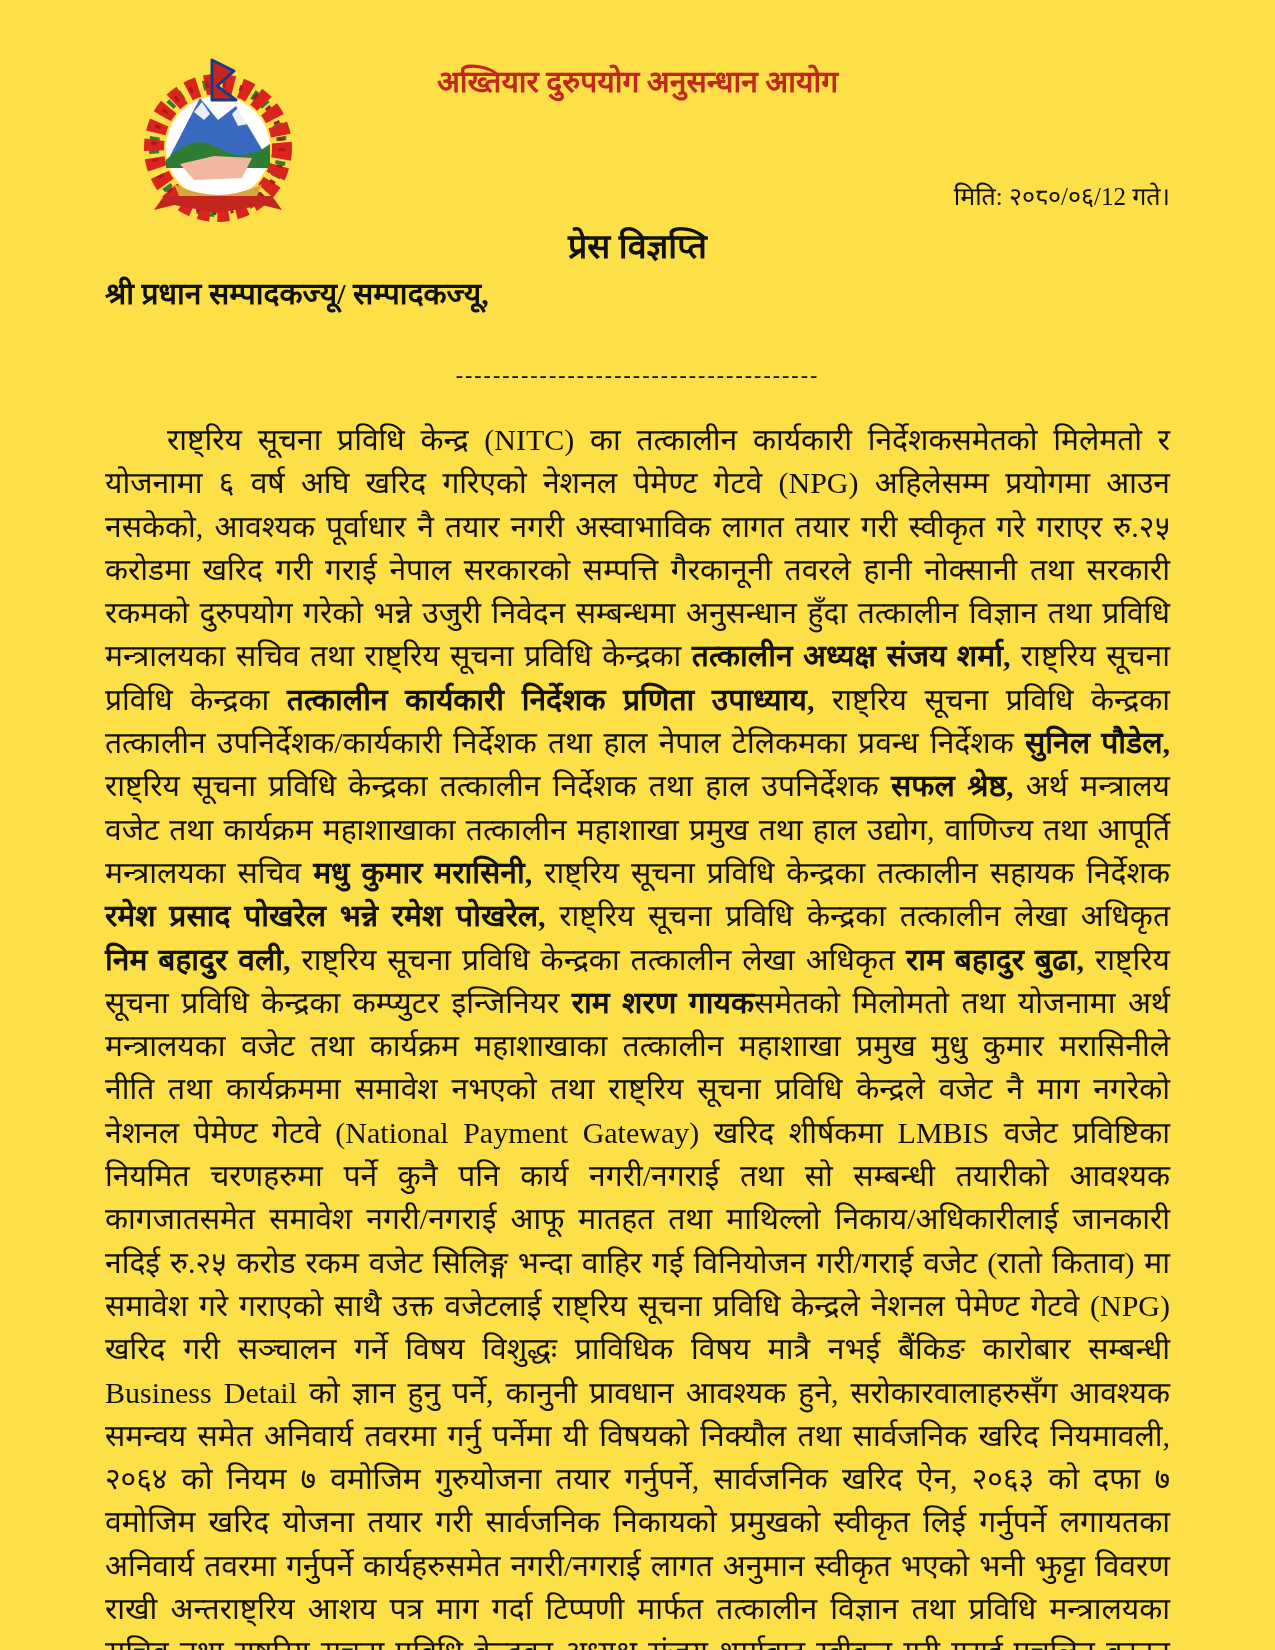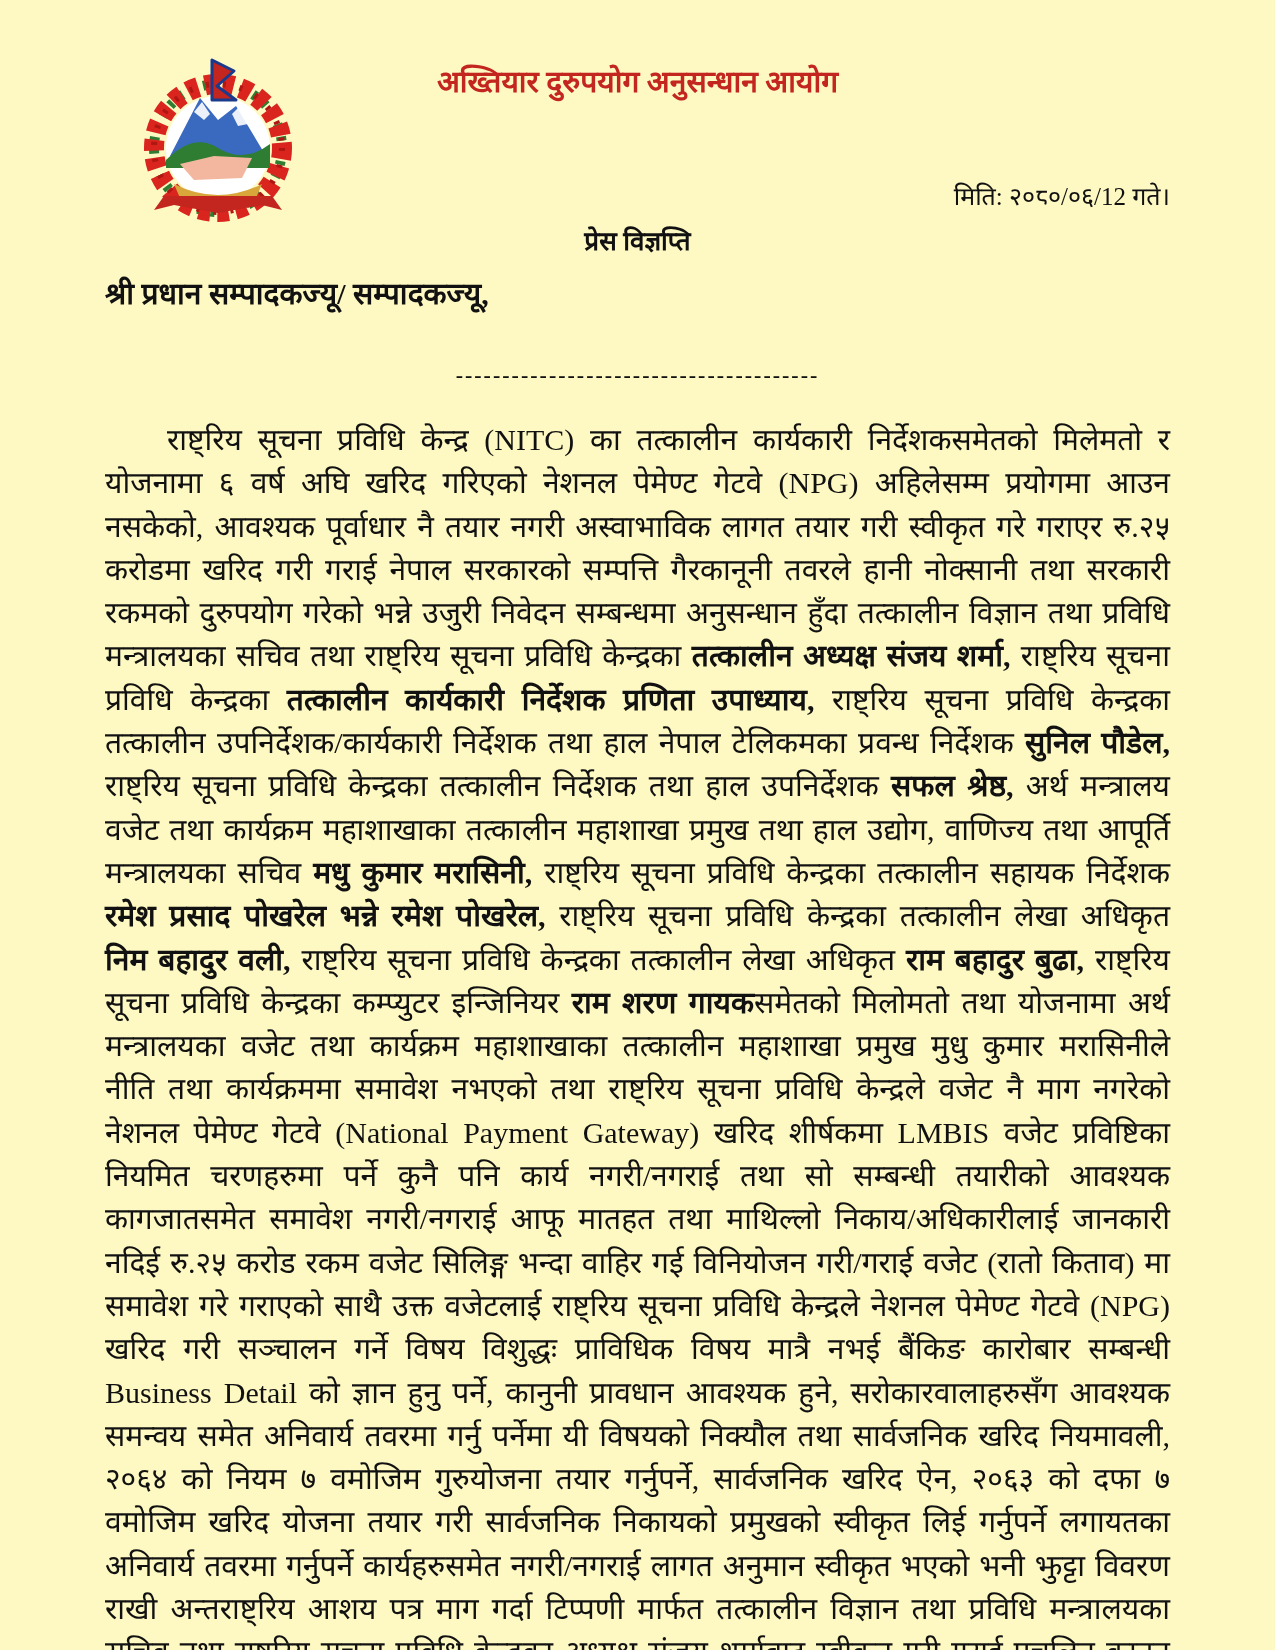--- a/index.html
+++ b/index.html
@@ -4,21 +4,21 @@
 <style>
   html,body{margin:0;padding:0;}
   body{
     width:1275px;height:1650px;
     background:#ffffff;
     font-family:"Liberation Serif","DejaVu Serif",serif;
     color:#111111;
   }
   .page{
     position:relative;width:1275px;height:1650px;overflow:hidden;
-    background:#fef9c3;
+    background:#fde047;
   }
   .emblem{
     position:absolute;left:124px;top:56px;width:188px;height:168px;
   }
   .org-name{
     position:absolute;top:64px;left:0;right:0;
     text-align:center;
     color:#c3251f;
     font-weight:bold;font-size:30px;line-height:36px;
   }
@@ -27,21 +27,21 @@
     text-align:center;
     color:#c3251f;
     font-weight:bold;font-size:26px;line-height:32px;
   }
   .date-line{
     position:absolute;top:178px;right:105px;
     font-size:25px;font-weight:normal;
   }
   .doc-type{
     position:absolute;top:222px;left:0;right:0;
-    text-align:center;font-weight:bold;font-size:26px;
+    text-align:center;font-weight:bold;font-size:34px;
   }
   .salutation{
     position:absolute;top:272px;left:105px;
     font-weight:bold;font-size:30px;
   }
   .subject{
     position:absolute;top:326px;left:0;right:0;
     text-align:center;font-weight:bold;font-size:25px;
   }
   .subject-underline{

